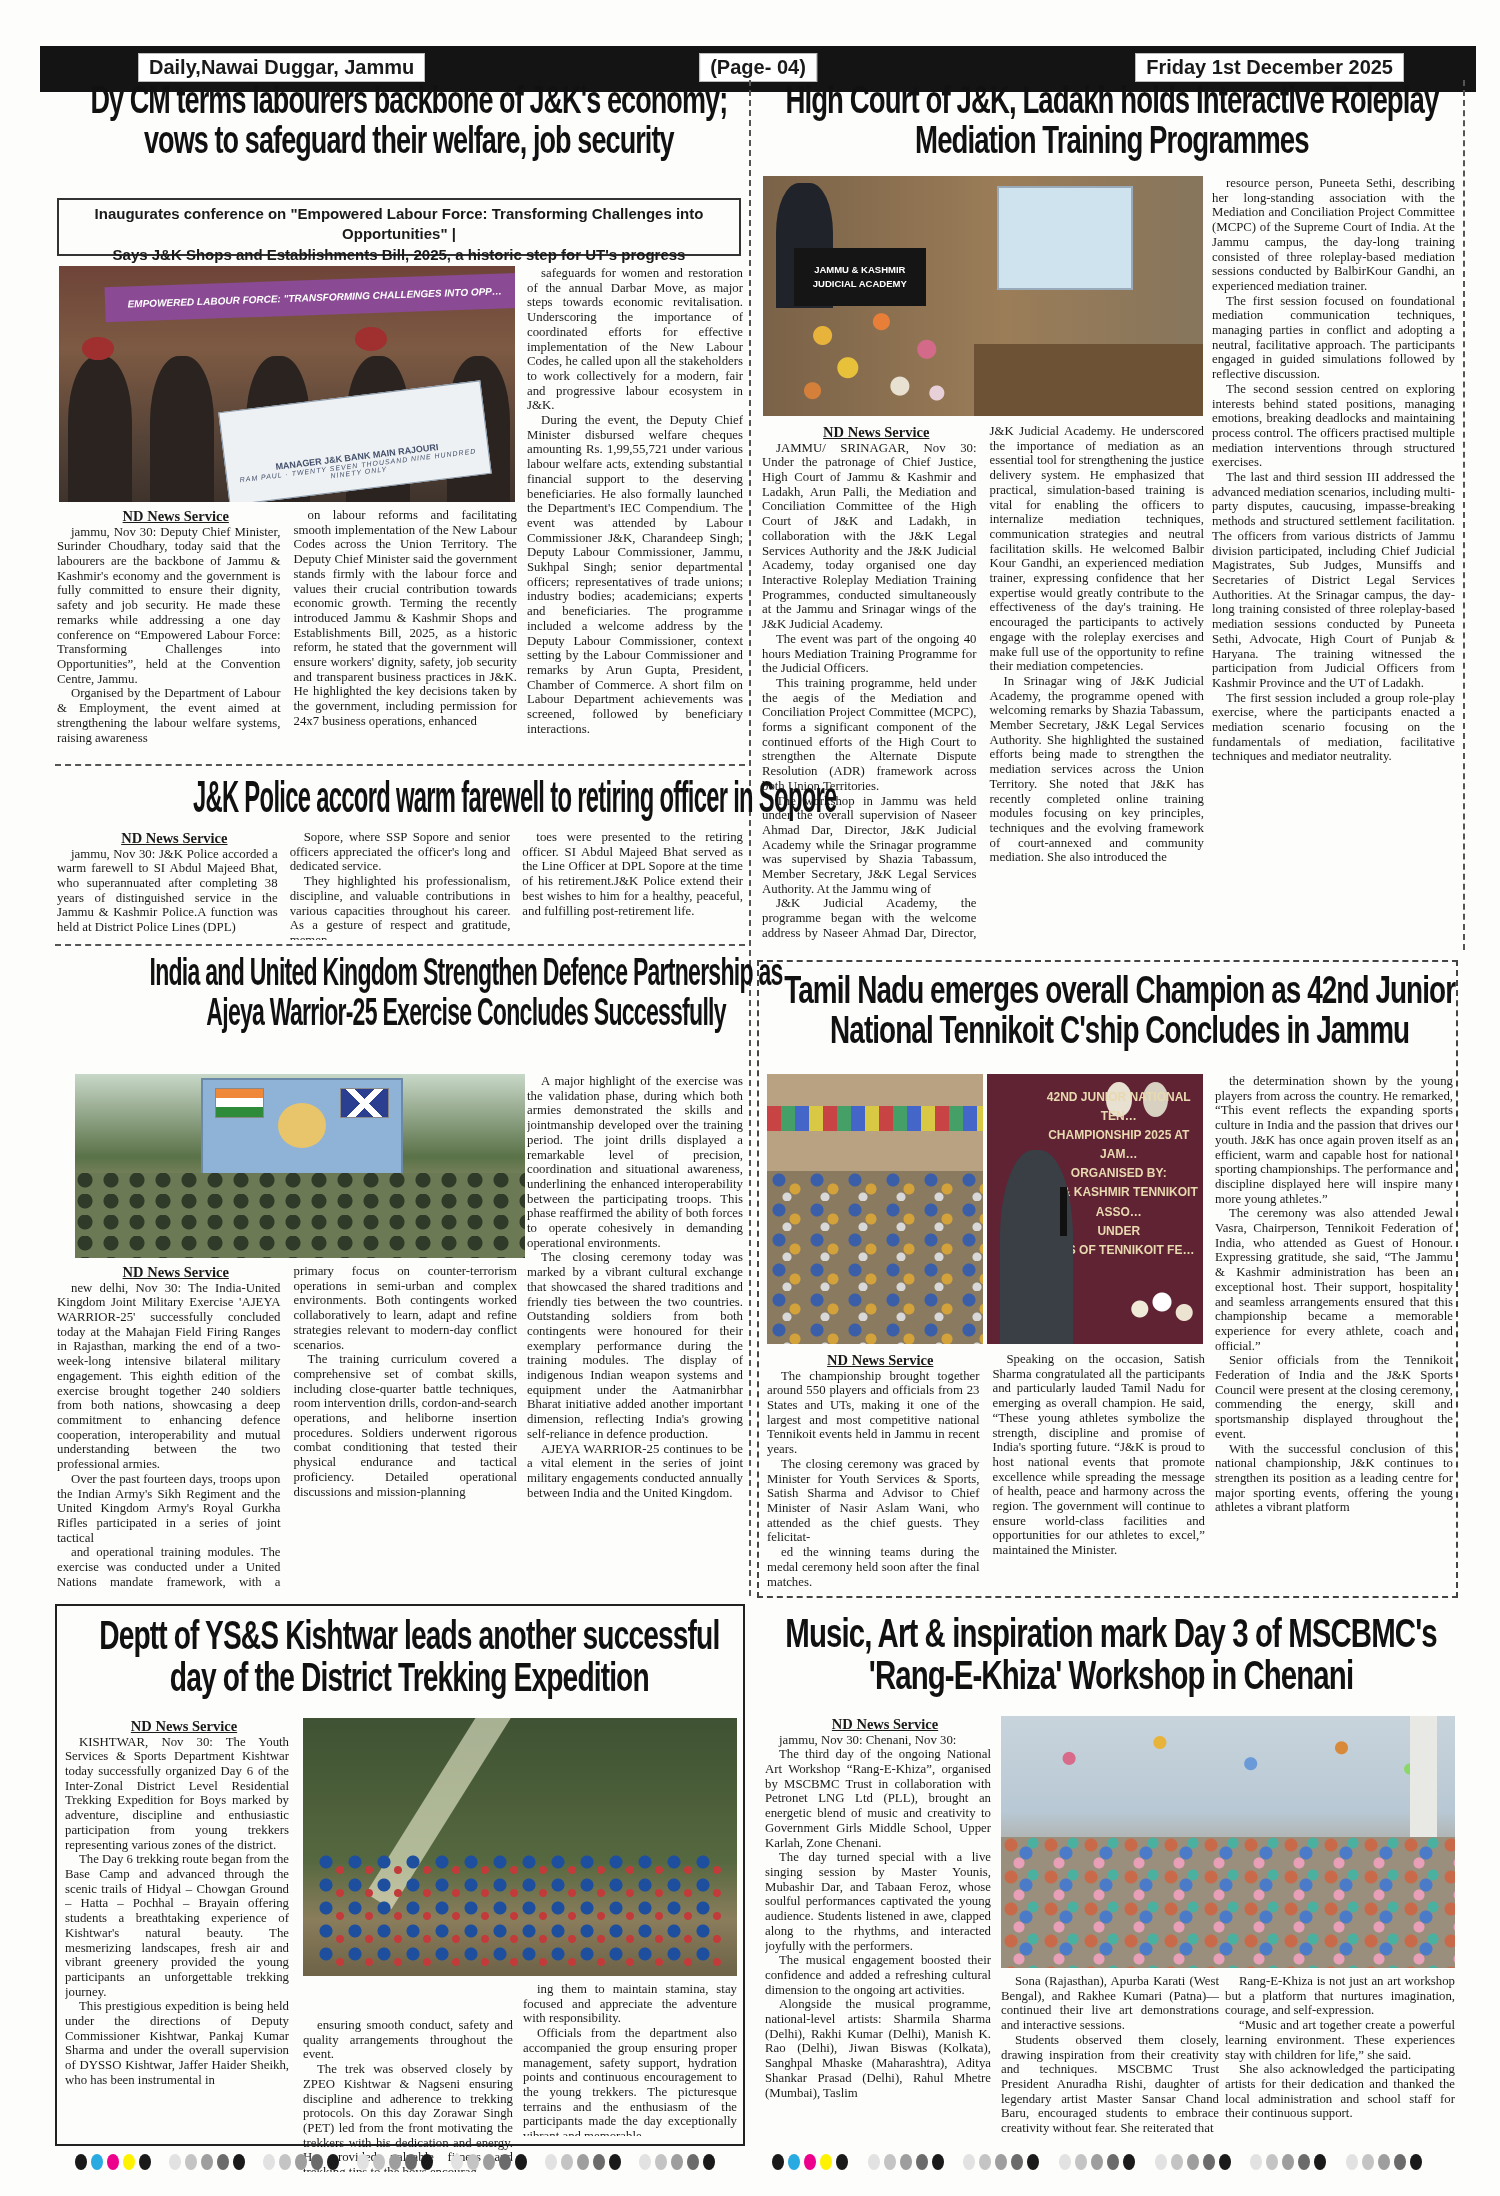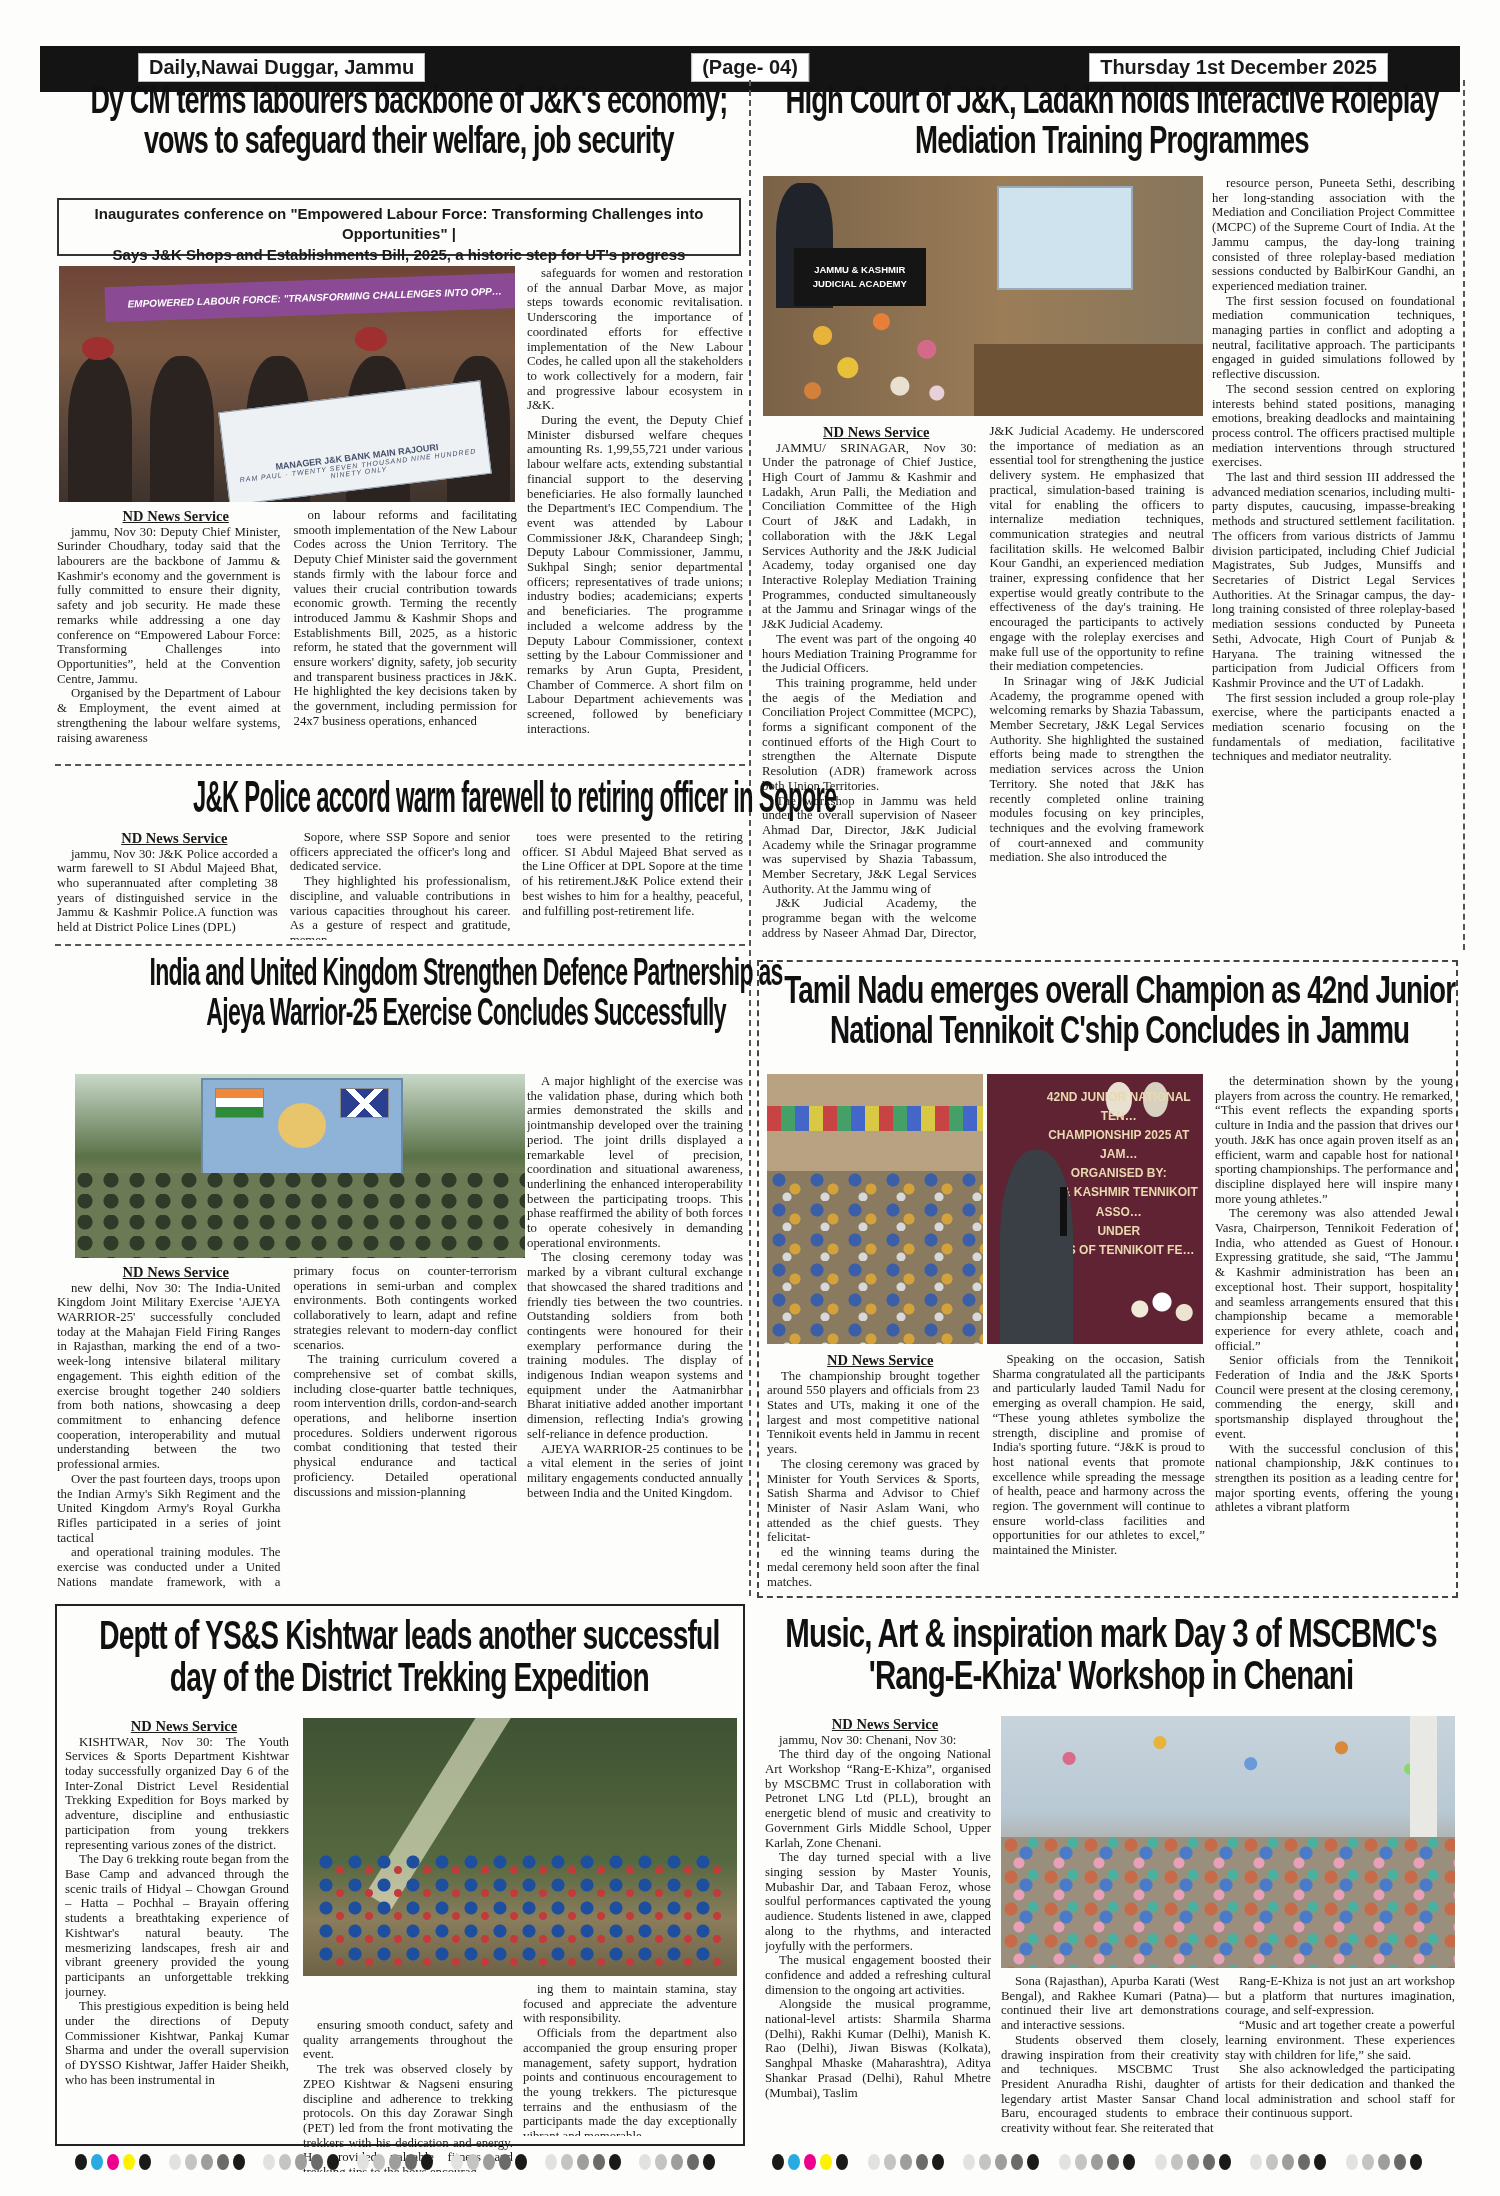--- a/index.html
+++ b/index.html
@@ -1,19 +1,19 @@
 <!DOCTYPE html>
 <html><head>
 <meta charset="utf-8">
 <style>
   html,body{margin:0;padding:0;background:#e9e9e9;}
   #page{position:relative;width:1500px;height:2196px;background:#fdfdfc;margin:0 auto;overflow:hidden;
         font-family:"Liberation Serif",serif;color:#1a1a1a;}
   
-  .mast-bar{position:absolute;left:40px;top:46px;width:1420px;height:46px;background:#141414;}
+  .mast-bar{position:absolute;left:40px;top:46px;width:1420px;height:46px;background:#141414;padding-left:16px;}
   .mast-box{position:absolute;top:7px;background:#fff;border:1px solid #bbb;padding:2px 10px;
             font-family:"Liberation Sans",sans-serif;font-weight:bold;font-size:20px;white-space:nowrap;}
   .mast-left{left:98px;}
   .mast-center{left:50%;transform:translateX(-50%);}
   .mast-right{right:72px;}
   
   .art{position:absolute;}
   .hl{position:absolute;left:0;width:100%;text-align:center;overflow:visible;}
   .hl-in{display:inline-block;white-space:pre;font-family:"Liberation Sans",sans-serif;font-weight:800;
          letter-spacing:-1px;line-height:1.04;color:#111;transform-origin:50% 0;}
@@ -118,21 +118,21 @@
   .dot{width:12px;height:16px;border-radius:50%;}
 </style>
 </head>
 <body>
 
 <div id="page">
 
   <div class="mast-bar">
     <div class="mast-box mast-left">Daily,Nawai Duggar, Jammu</div>
     <div class="mast-box mast-center">(Page- 04)</div>
-    <div class="mast-box mast-right">Thursday 1st December 2025</div>
+    <div class="mast-box mast-right">Friday 1st December 2025</div>
   </div>
 
   <div class="vdash" style="left:749px;top:80px;height:1516px;"></div>
   <div class="vdash" style="left:1463px;top:80px;height:870px;"></div>
   <div class="hdash" style="left:55px;top:764px;width:690px;"></div>
   <div class="hdash" style="left:55px;top:944px;width:690px;"></div>
 
   <div class="art" id="art-labour" style="left:55px;top:76px;width:690px;height:690px;">
     <div class="hl" style="top:4px;">
       <span class="hl-in" style="font-size:30px;transform:scale(0.9,1.28);">Dy CM terms labourers backbone of J&amp;K's economy;

